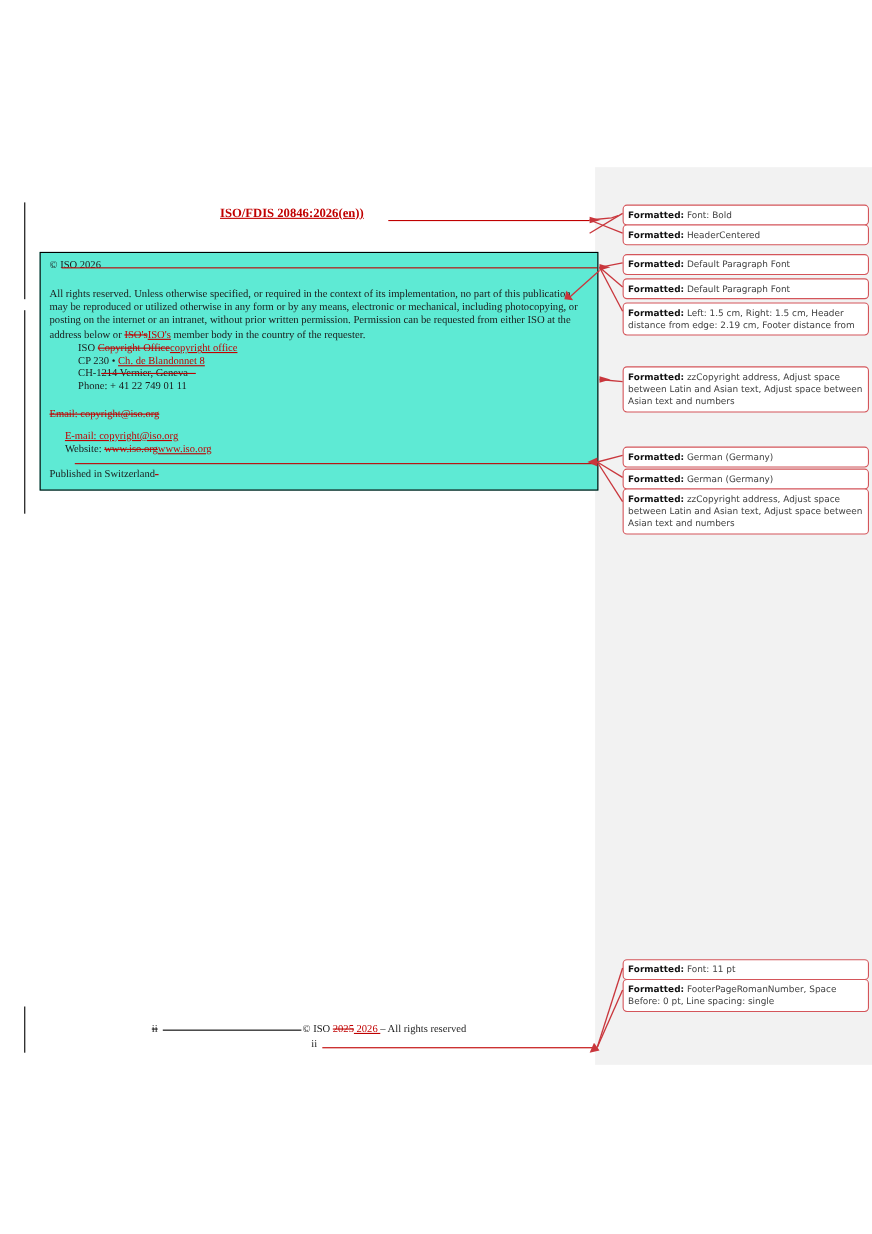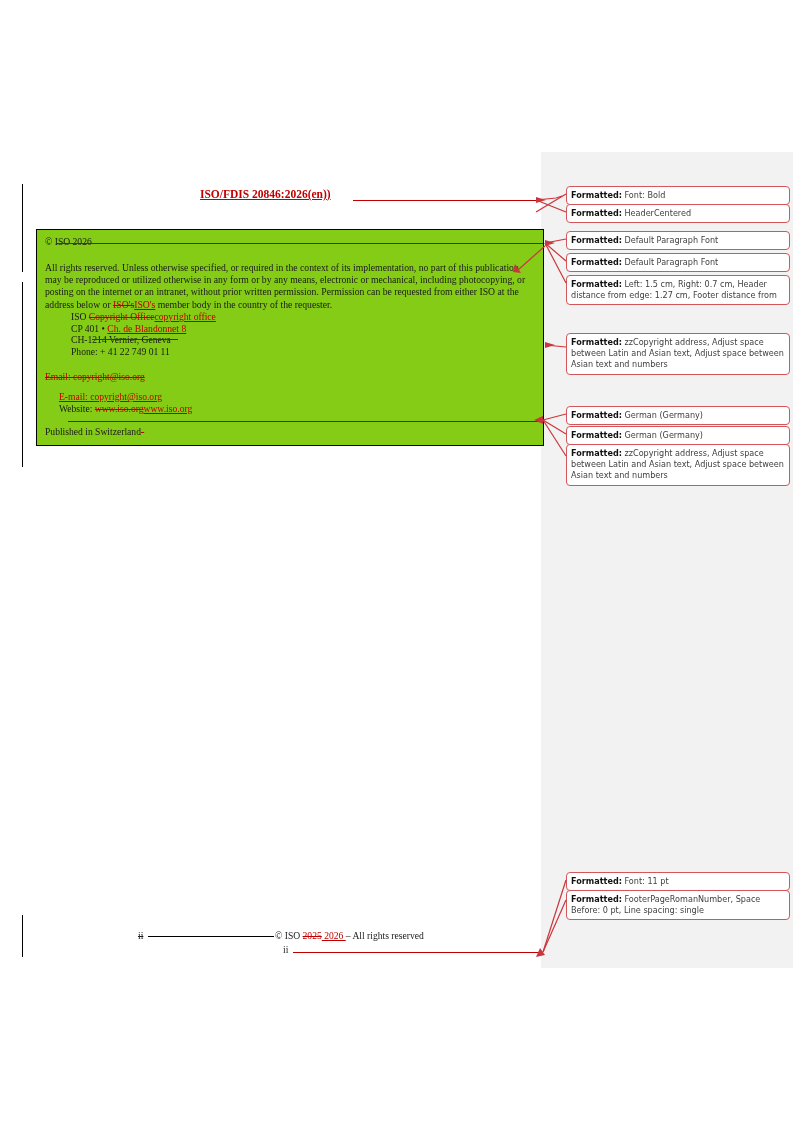--- a/index.html
+++ b/index.html
@@ -58,21 +58,21 @@
 
   
   .copyright-box {
     position: absolute;
     left: 36px;
     top: 229px;
     width: 508px;
     height: 217px;
     border: 1.4px solid #000000;
     box-sizing: border-box;
-    background: #84cc16;
+    background: #5eead4;
   }
   .cb-inner { padding: 6px 8px 0 8px; }
 
   .c-line {
     font-size: 9.6px;
     line-height: 11.5px;
     color: #1a1a1a;
     font-family: "Liberation Serif", serif;
   }
   .iso-year { }
@@ -204,21 +204,21 @@
 
       <div class="c-line">
         <span>©</span>
         <span class="iso-year">ISO 2026</span>
       </div>
 
       <div class="para-rights"><span>All rights reserved. Unless otherwise specified, or required in the context of its implementation, no part of this publication may be reproduced or utilized otherwise in any form or by any means, electronic or mechanical, including photocopying, or posting on the internet or an intranet, without prior written permission. Permission can be requested from either ISO at the address below or </span><span class="del">ISO's</span><span class="ins">ISO's</span><span> member body in the country of the requester.</span></div>
 
       <div class="addr-block">
         <div><span>ISO </span><span class="del">Copyright Office</span><span class="ins">copyright office</span></div>
-        <div><span>CP 401 • </span><span class="ins">Ch. de Blandonnet 8</span></div>
+        <div><span>CP 230 • </span><span class="ins">Ch. de Blandonnet 8</span></div>
         <div>CH-1214 Vernier, Geneva</div>
         <div>Phone: + 41 22 749 01 11</div>
       </div>
 
       <div class="contact-block">
         <div class="del">Email: copyright@iso.org</div>
         <div style="height:9px;"></div>
         <div class="contact-indent"><span class="ins">E-mail: copyright@iso.org</span></div>
         <div class="contact-indent"><span style="color:#1a1a1a;">Website: </span><span class="del">www.iso.org</span><span class="ins">www.iso.org</span></div>
       </div>
@@ -247,21 +247,21 @@
 
   <div class="balloon" style="top:231px;">
     <b>Formatted:</b><span> Default Paragraph Font</span>
   </div>
 
   <div class="balloon" style="top:253px;">
     <b>Formatted:</b><span> Default Paragraph Font</span>
   </div>
 
   <div class="balloon" style="top:275px;">
-    <b>Formatted:</b><span> Left:  1.5 cm, Right:  0.7 cm, Header distance from edge:  1.27 cm, Footer distance from</span>
+    <b>Formatted:</b><span> Left:  1.5 cm, Right:  1.5 cm, Header distance from edge:  2.19 cm, Footer distance from</span>
   </div>
 
   <div class="balloon" style="top:333px;">
     <b>Formatted:</b><span> zzCopyright address, Adjust space between Latin and Asian text, Adjust space between Asian text and numbers</span>
   </div>
 
   <div class="balloon" style="top:406px;">
     <b>Formatted:</b><span> German (Germany)</span>
   </div>
 

